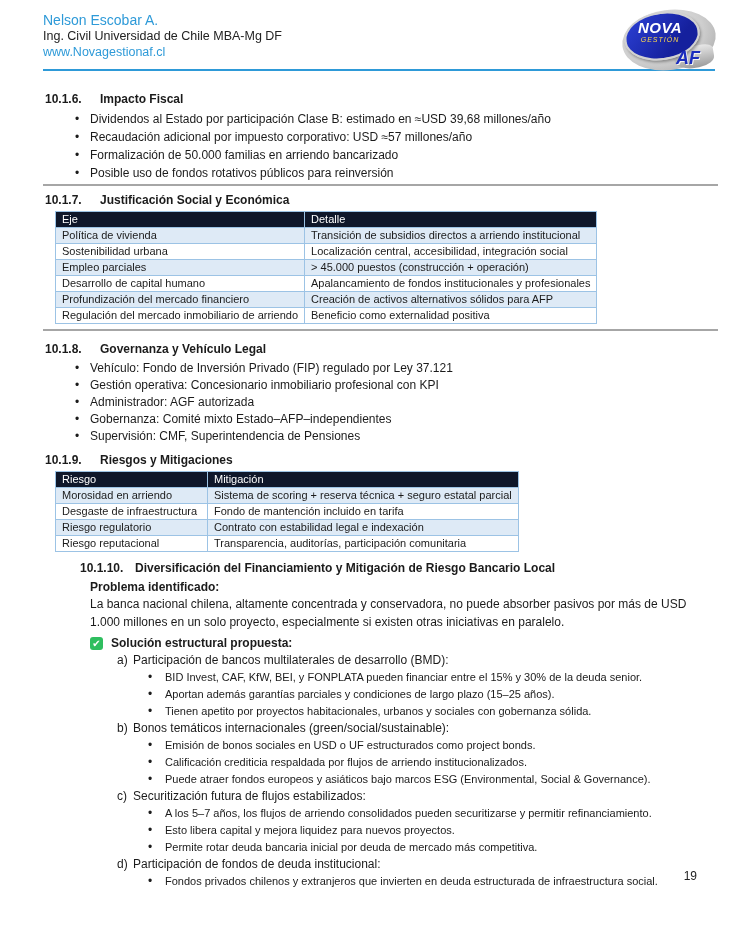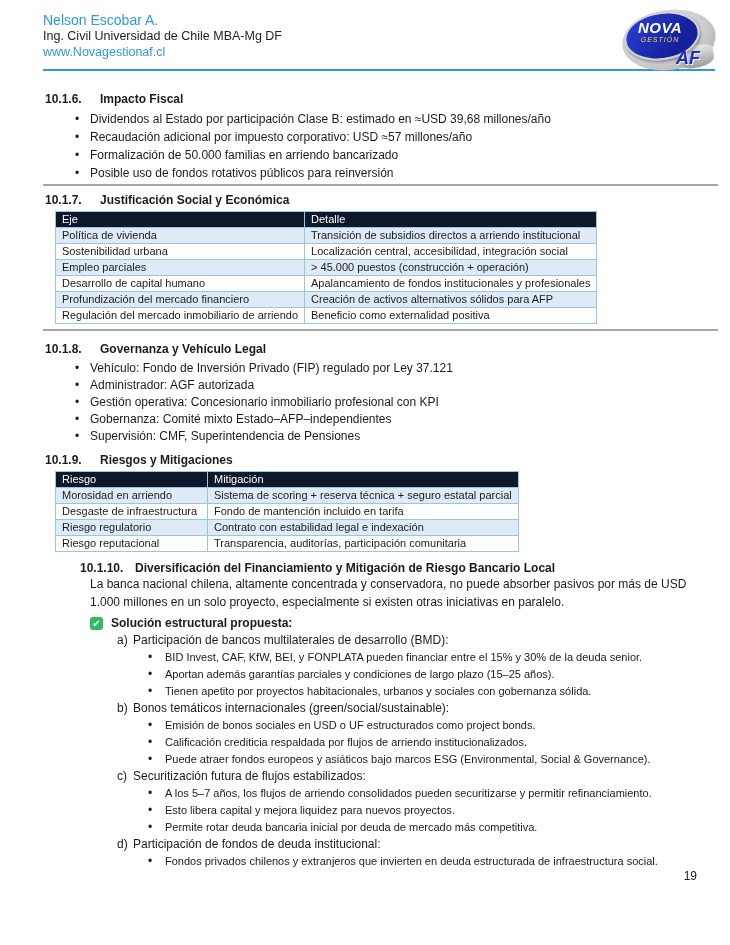--- a/index.html
+++ b/index.html
@@ -148,22 +148,22 @@
     </tbody>
   </table>
 
   <hr class="sep" style="margin-top:5px">
 
   <div class="sec-h mt11">
     <span class="num">10.1.8.</span><span>Governanza y Vehículo Legal</span>
   </div>
   <ul class="bullets" style="line-height:17px">
     <li style="line-height:17px">Vehículo: Fondo de Inversión Privado (FIP) regulado por Ley 37.121</li>
+    <li style="line-height:17px">Gestión operativa: Concesionario inmobiliario profesional con KPI</li>
     <li style="line-height:17px">Administrador: AGF autorizada</li>
-    <li style="line-height:17px">Gestión operativa: Concesionario inmobiliario profesional con KPI</li>
     <li style="line-height:17px">Gobernanza: Comité mixto Estado–AFP–independientes</li>
     <li style="line-height:17px">Supervisión: CMF, Superintendencia de Pensiones</li>
   </ul>
 
   <div class="sec-h mt8">
     <span class="num">10.1.9.</span><span>Riesgos y Mitigaciones</span>
   </div>
   <table class="doc">
     <thead>
       <tr>
@@ -187,20 +187,21 @@
       <tr>
         <td>Riesgo reputacional</td>
         <td>Transparencia, auditorías, participación comunitaria</td>
       </tr>
     </tbody>
   </table>
 
   <div class="sec-h mt9">
     <span class="num">10.1.10.</span><span>Diversificación del Financiamiento y Mitigación de Riesgo Bancario Local</span>
   </div>
+  <div class="prob-label">Problema identificado:</div>
   <div class="para">La banca nacional chilena, altamente concentrada y conservadora, no puede absorber pasivos por más de USD 1.000 millones en un solo proyecto, especialmente si existen otras iniciativas en paralelo.</div>
 
   <div class="solution">
     <span class="check">✔</span>
     <b>Solución estructural propuesta:</b>
   </div>
 
   <div class="letter-item">
     <span class="lt">a)</span>
     <span>Participación de bancos multilaterales de desarrollo (BMD):</span>

